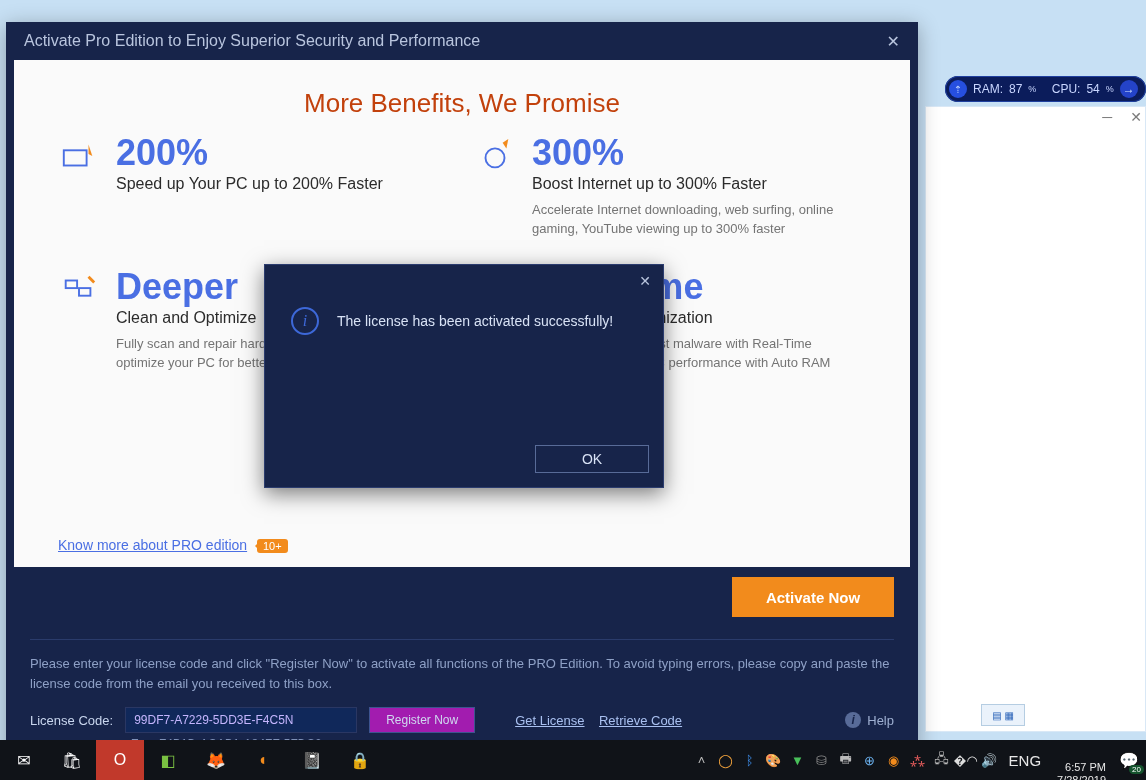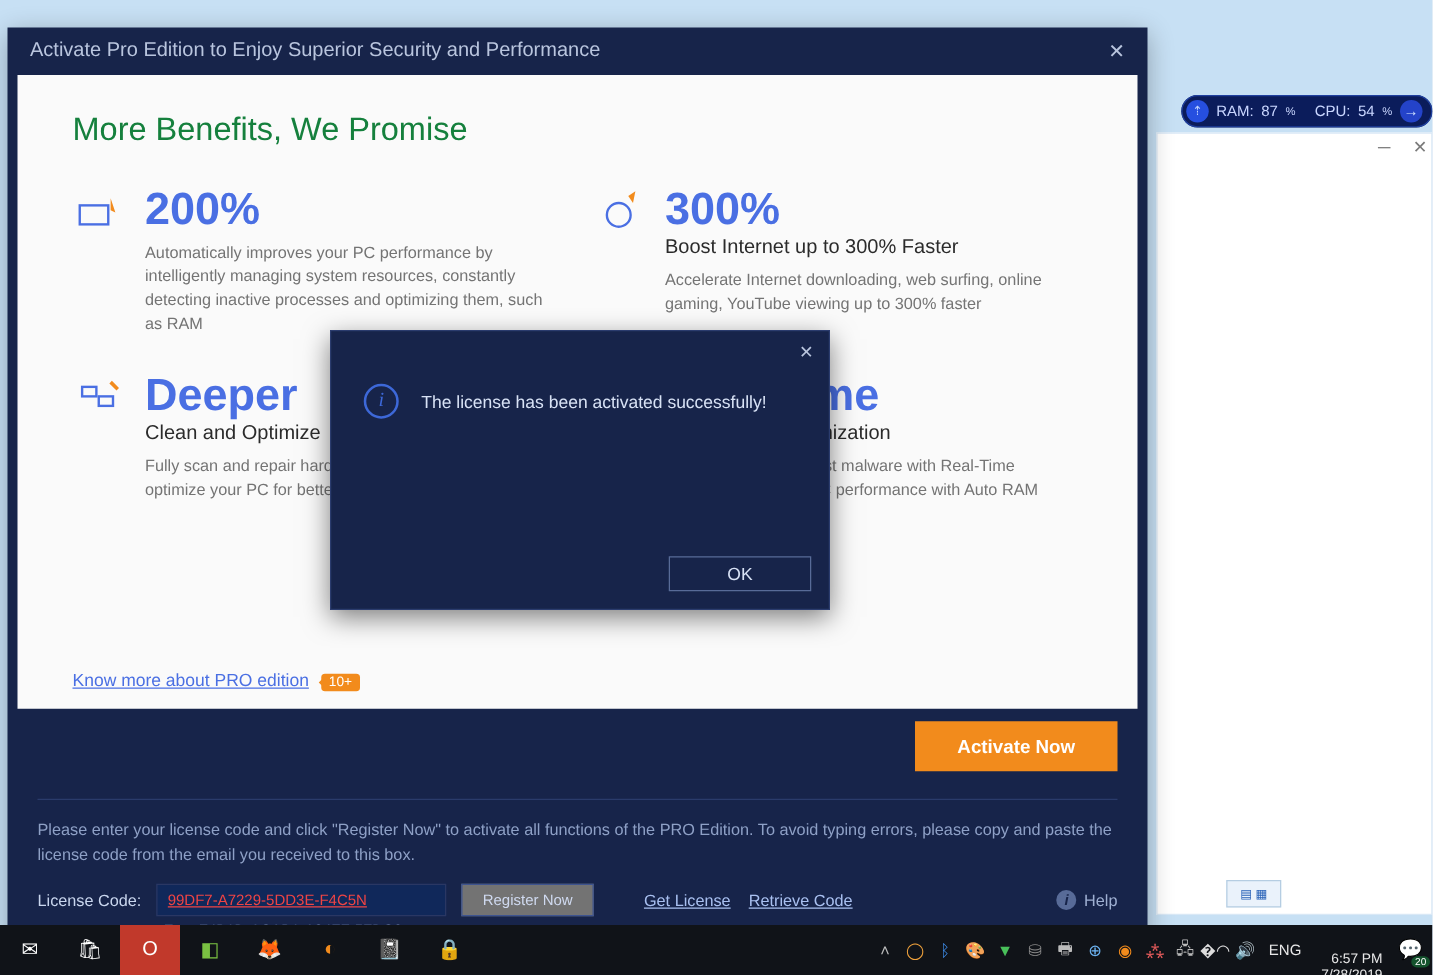--- a/index.html
+++ b/index.html
@@ -13,41 +13,41 @@
   
   .perf-bubble { position:absolute; left:945px; top:76px; height:26px; background:#0b1c5b; border-radius:14px; color:#c9d6ff; font-size:12px; display:flex; align-items:center; padding:0 8px 0 4px; gap:6px; box-shadow:0 0 0 1px #2040a0 inset; }
   .perf-bubble .dot{ width:18px; height:18px; border-radius:50%; background:#264fe0; display:flex;align-items:center;justify-content:center;color:#bcd0ff;font-size:10px;}
   .perf-bubble .arrow{ width:18px; height:18px; border-radius:50%; background:#2443c9;display:flex;align-items:center;justify-content:center;color:#cfe0ff;font-size:12px;}
 
   
   .main { position:absolute; left:6px; top:22px; width:912px; height:740px; background:#17244a; box-shadow:0 4px 20px rgba(0,0,0,.3);}
   .titlebar { height:38px; display:flex; align-items:center; justify-content:space-between; padding:0 18px; color:#b9c5de; font-size:16px;}
   .titlebar .close { color:#b9c5de; font-size:16px; cursor:pointer;}
   .content { background:#fafafa; margin:0 8px; padding:28px 44px 20px 44px; height:507px; position:relative;}
-  .content h1 { color:#15803d; font-weight:400; font-size:26px; margin-bottom:30px;}
+  .content h1 { color:#c2410c; font-weight:400; font-size:26px; margin-bottom:16px;text-align:center;}
   .grid { display:flex; flex-wrap:wrap; column-gap:26px; row-gap:30px;}
   .card { width:390px; display:flex; gap:16px;}
   .card .ico { width:42px; height:42px; flex:0 0 42px; display:flex; align-items:center; justify-content:center;}
   .card .ico svg{ width:38px;height:38px;}
   .card .big { color:#4a6fe3; font-size:36px; font-weight:600; line-height:1;}
   .card .sub { color:#2b2b2b; font-size:16px; margin-top:4px;}
   .card .desc { color:#747474; font-size:13px; margin-top:8px; line-height:1.45;}
   .knowmore { position:absolute; left:44px; bottom:14px; font-size:14px;}
   .knowmore a{ color:#4a6fe3; text-decoration:underline;}
   .badge{ display:inline-block; background:#f28b1c; color:#fff; font-size:11px; padding:1px 6px; border-radius:3px; margin-left:6px; position:relative;}
   .badge:before{content:"";position:absolute;left:-6px;top:3px;border:4px solid transparent;border-right-color:#f28b1c;}
 
   .footer { padding:14px 24px 0 24px; color:#8ea0c6; position:relative;}
   .activate-btn { position:absolute; right:24px; top:10px; width:162px; height:40px; background:#f28b1c; color:#fff; font-weight:600; font-size:15px; border:none; cursor:pointer;}
   .hr{ border:none;border-top:1px solid #2a3b6b; margin-top:58px;}
   .instr{ color:#8ea0c6; font-size:13px; margin-top:14px; line-height:1.5;}
   .row{ display:flex; align-items:center; gap:12px; margin-top:14px; font-size:13px;}
   .row label{ color:#c9d6ee;}
-  .row input{ width:232px; height:24px; background:#10285a; border:1px solid #2a3763; color:#ef4444; padding:12px 8px; font-size:12px;text-decoration:underline;}
-  .reg-btn{ height:26px; padding:0 16px; background:#737373; border:1px solid #3e5490; color:#cfd9ef; font-size:12px; cursor:pointer;}
+  .row input{ width:232px; height:24px; background:#10285a; border:1px solid #2a3763; color:#c4b5fd; padding:12px 8px; font-size:12px;}
+  .reg-btn{ height:26px; padding:0 16px; background:#a21caf; border:1px solid #3e5490; color:#cfd9ef; font-size:12px; cursor:pointer;}
   .links a{ color:#a9c0f0; text-decoration:underline; font-size:13px;}
   .help{ margin-left:auto; display:flex; align-items:center; gap:6px; color:#9fb0d2; font-size:13px;}
   .help .qm{ width:16px;height:16px;border-radius:50%;background:#586b98;color:#17244a;display:flex;align-items:center;justify-content:center;font-size:12px;font-weight:bold; font-style:italic;}
   .eg{ color:#7f91b8; font-style:italic; font-size:12px; margin-left:100px; margin-top:4px;}
 
   
   .modal{ position:absolute; left:264px; top:264px; width:400px; height:224px; background:#17244a; border:1px solid #2b3c6e; box-shadow:0 6px 20px rgba(0,0,0,.5);}
   .modal .mclose{position:absolute;right:12px;top:8px;color:#b9c5de;font-size:14px;cursor:pointer;}
   .modal .body{ display:flex; align-items:center; gap:18px; padding:42px 26px 0 26px;}
   .modal .info{ width:28px;height:28px;border:2px solid #3d68d8;border-radius:50%;display:flex;align-items:center;justify-content:center;color:#3d68d8;font-style:italic;font-family:Georgia,serif;font-size:16px;}
@@ -57,21 +57,21 @@
   
   .taskbar{position:absolute;left:0;bottom:0;width:1146px;height:40px;background:#101318;display:flex;align-items:center;color:#fff;}
   .taskbar .left{display:flex;align-items:center;height:100%;}
   .taskbar .tbtn{width:48px;height:40px;display:flex;align-items:center;justify-content:center;}
   .taskbar .tbtn.active{background:#c1392b;}
   .taskbar .tray{margin-left:auto;display:flex;align-items:center;height:100%;gap:2px;padding-right:4px;}
   .tray .ti{width:22px;height:22px;display:flex;align-items:center;justify-content:center;font-size:13px;}
   .tray .clock{font-size:11px;line-height:1.15;text-align:right;padding:0 8px;color:#e8e8e8;margin-top:28px;}
   .tray .notif{width:26px;height:26px;display:flex;align-items:center;justify-content:center;position:relative;color:#dcdcdc;}
   .tray .notif .cnt{position:absolute;right:-2px;bottom:-1px;background:#14532d;color:#fff;font-size:8px;border-radius:7px;padding:0 3px;}
-  .tray .lang{font-size:12px;color:#e8e8e8;padding:0 6px;}
+  .tray .lang{font-size:15px;color:#e8e8e8;padding:0 6px;}
 </style>
 </head>
 <body>
 
 <div class="bg-window">
   <div class="controls">
     <span>─</span>
     <span>✕</span>
   </div>
   <div class="view-icons">▤ ▦</div>
@@ -98,21 +98,21 @@
     <div class="grid">
       <div class="card">
         <div class="ico">
           <svg viewBox="0 0 40 40">
               <rect x="4" y="14" width="24" height="16" fill="none" stroke="#4a6fe3" stroke-width="2"></rect>
               <path d="M30 8 L34 20 L30 18 Z" fill="#f28b1c"></path>
             </svg>
         </div>
         <div>
           <div class="big">200%</div>
-          <div class="desc">Automatically improves your PC performance by intelligently managing system resources, constantly detecting inactive processes and optimizing them, such as RAM</div>
+          <div class="sub">Speed up Your PC up to 200% Faster</div>
         </div>
       </div>
       <div class="card">
         <div class="ico">
           <svg viewBox="0 0 40 40">
               <circle cx="20" cy="22" r="10" fill="none" stroke="#4a6fe3" stroke-width="2"></circle>
               <path d="M28 6 L34 2 L32 12 Z" fill="#f28b1c"></path>
             </svg>
         </div>
         <div>

